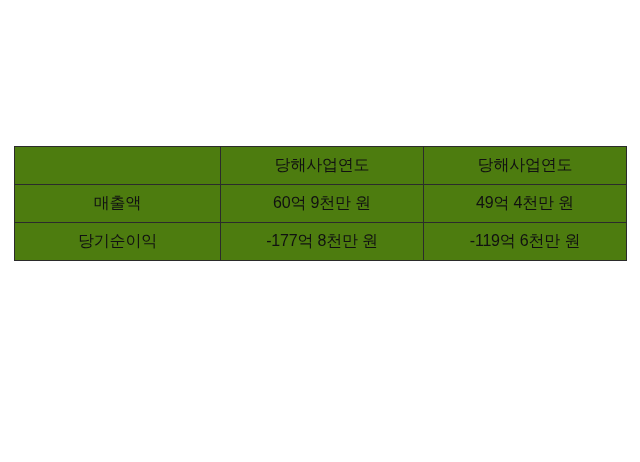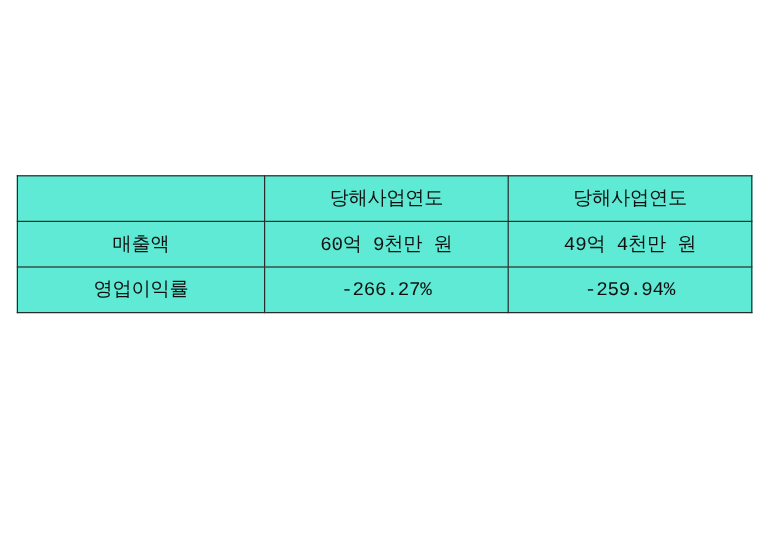--- a/index.html
+++ b/index.html
@@ -23,22 +23,21 @@
   .table-wrap {
     position: absolute;
     left: 14px;
     top: 146px;
     width: 612px;
   }
   table.finance {
     border-collapse: collapse;
     width: 612px;
     table-layout: fixed;
-    background: #5eead4;
-    font-family: Liberation Mono, monospace;
+    background: #4d7c0f;
   }
   table.finance td,
   table.finance th {
     border: 1px solid #2b2b2b;
     height: 37px;
     padding: 0 4px;
     text-align: center;
     vertical-align: middle;
     font-weight: normal;
     font-size: 16px;
@@ -78,20 +77,20 @@
           <td>당해사업연도</td>
         </tr>
       </thead>
       <tbody>
         <tr>
           <td class="rowhead">매출액</td>
           <td class="value">60억 9천만 원</td>
           <td class="value">49억 4천만 원</td>
         </tr>
         <tr>
-          <td class="rowhead">영업이익률</td>
-          <td class="value">-266.27%</td>
-          <td class="value">-259.94%</td>
+          <td class="rowhead">당기순이익</td>
+          <td class="value">-177억 8천만 원</td>
+          <td class="value">-119억 6천만 원</td>
         </tr>
       </tbody>
     </table>
   </div>
 </div>
 
 </body></html>

